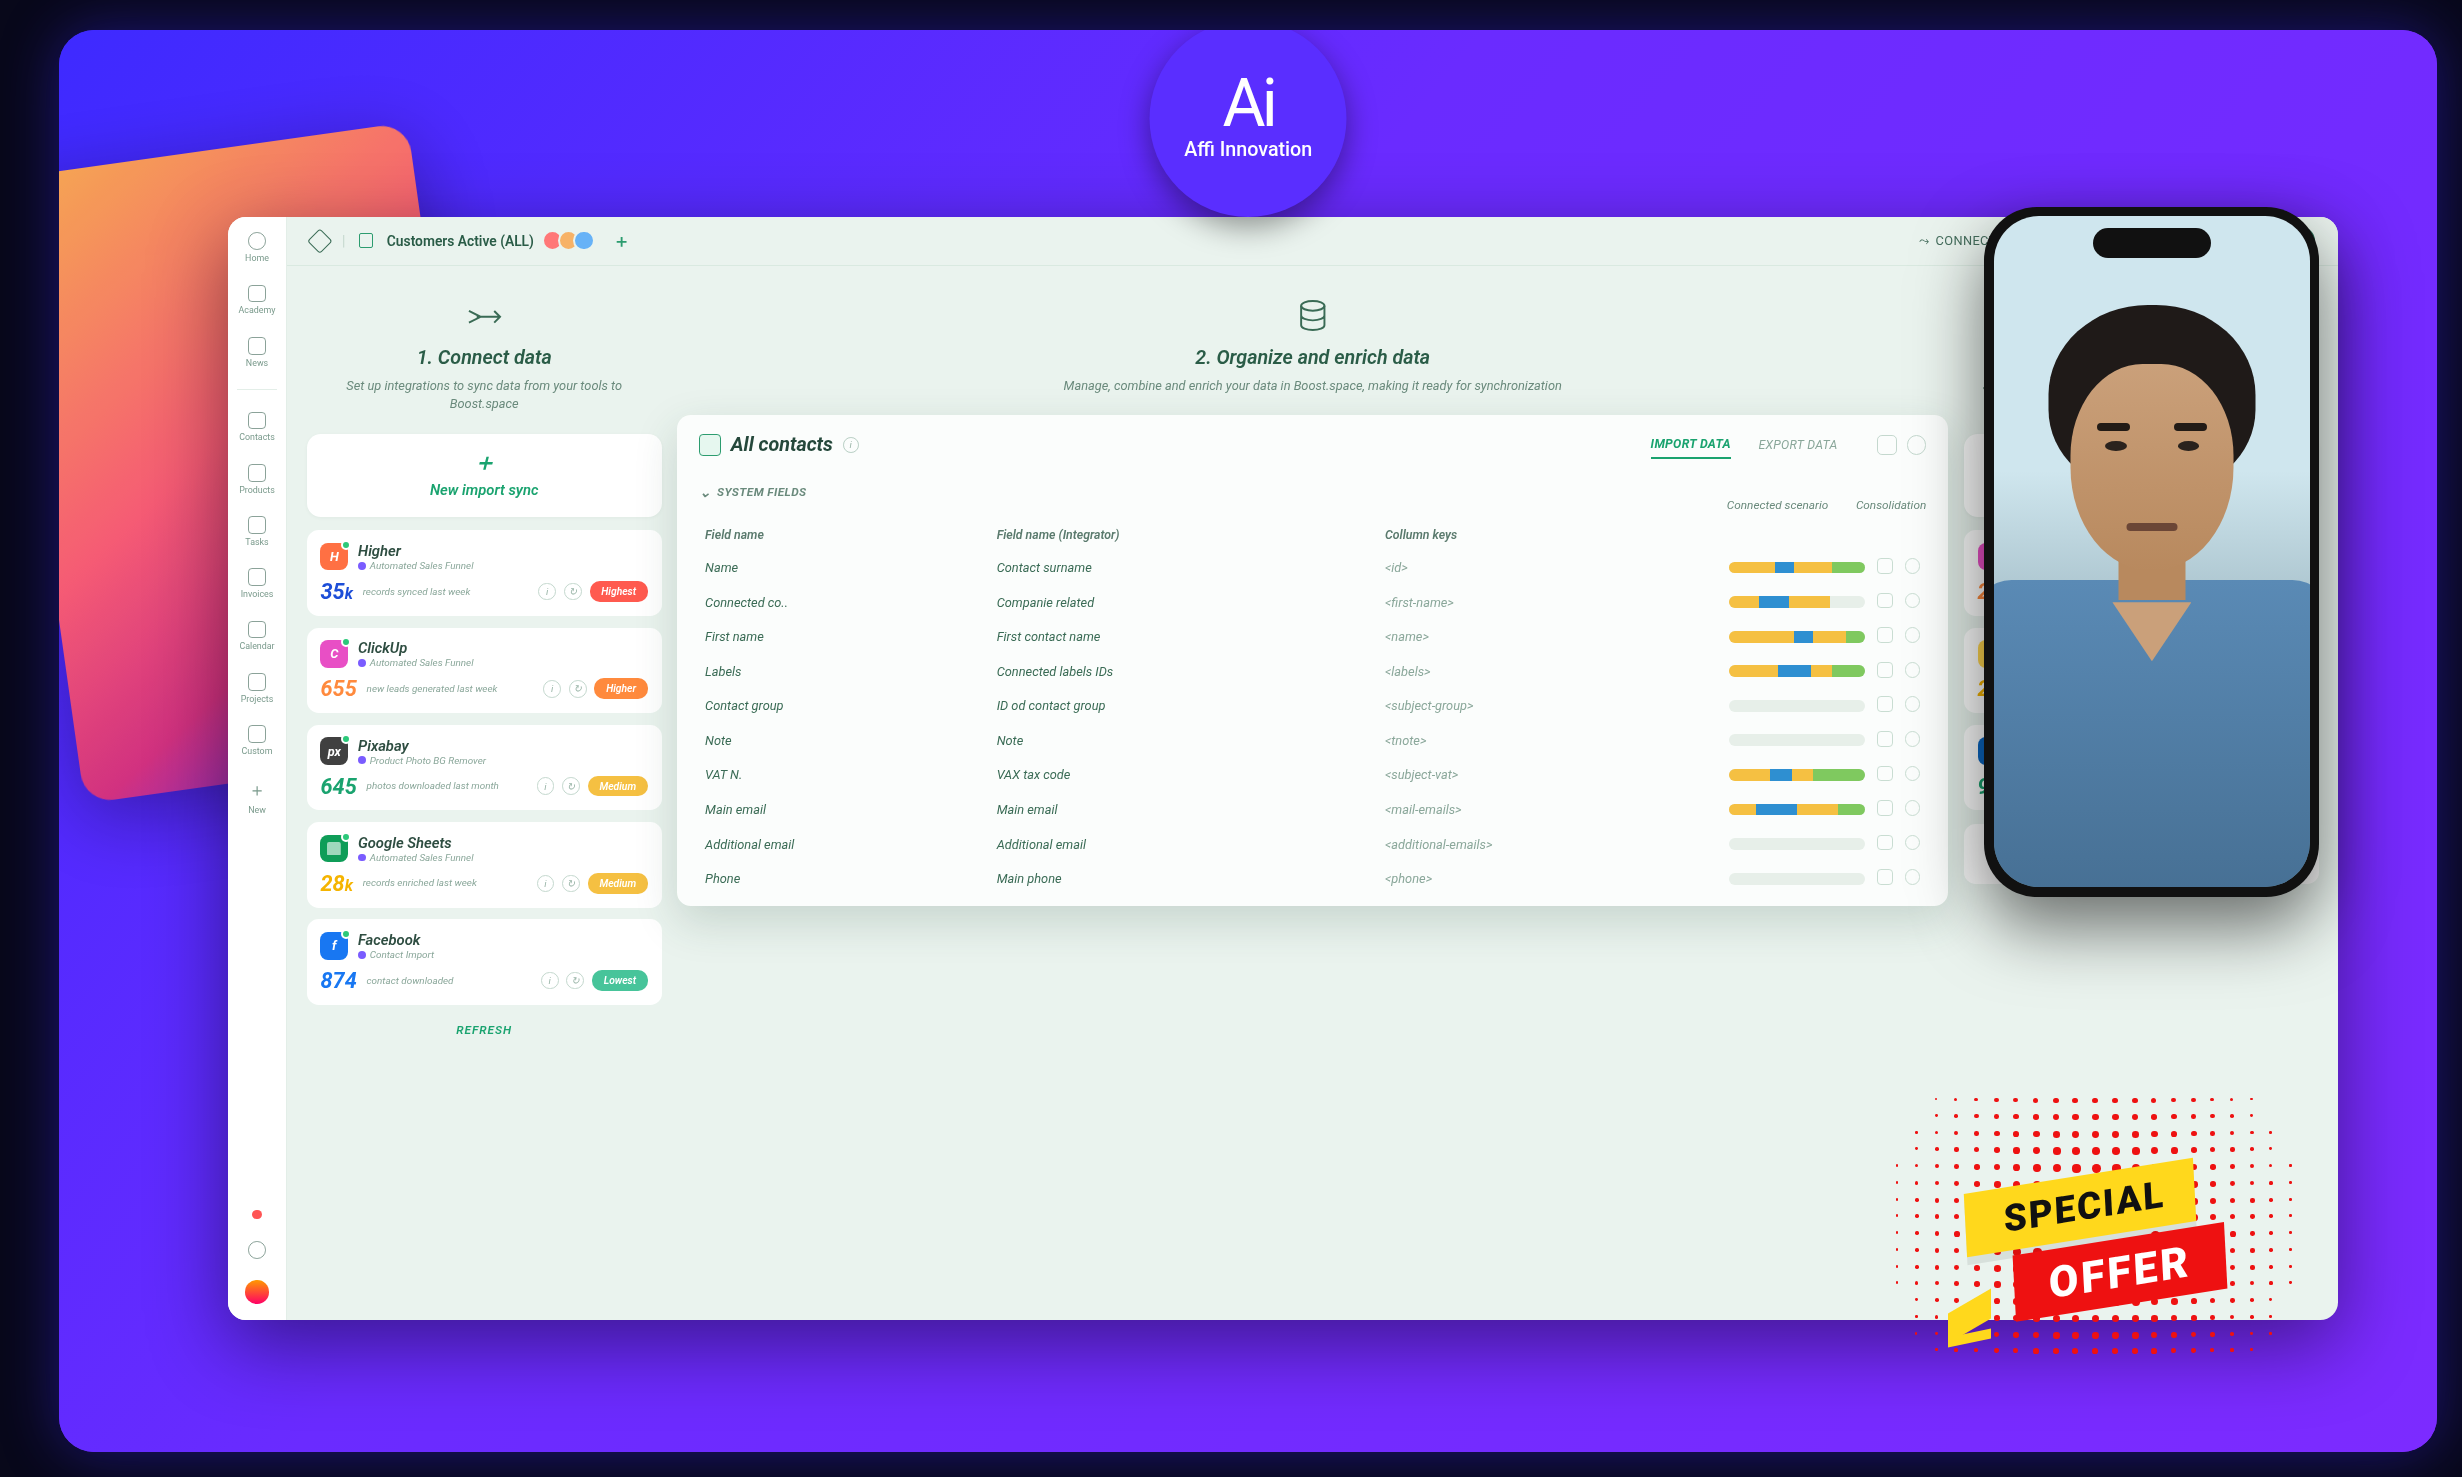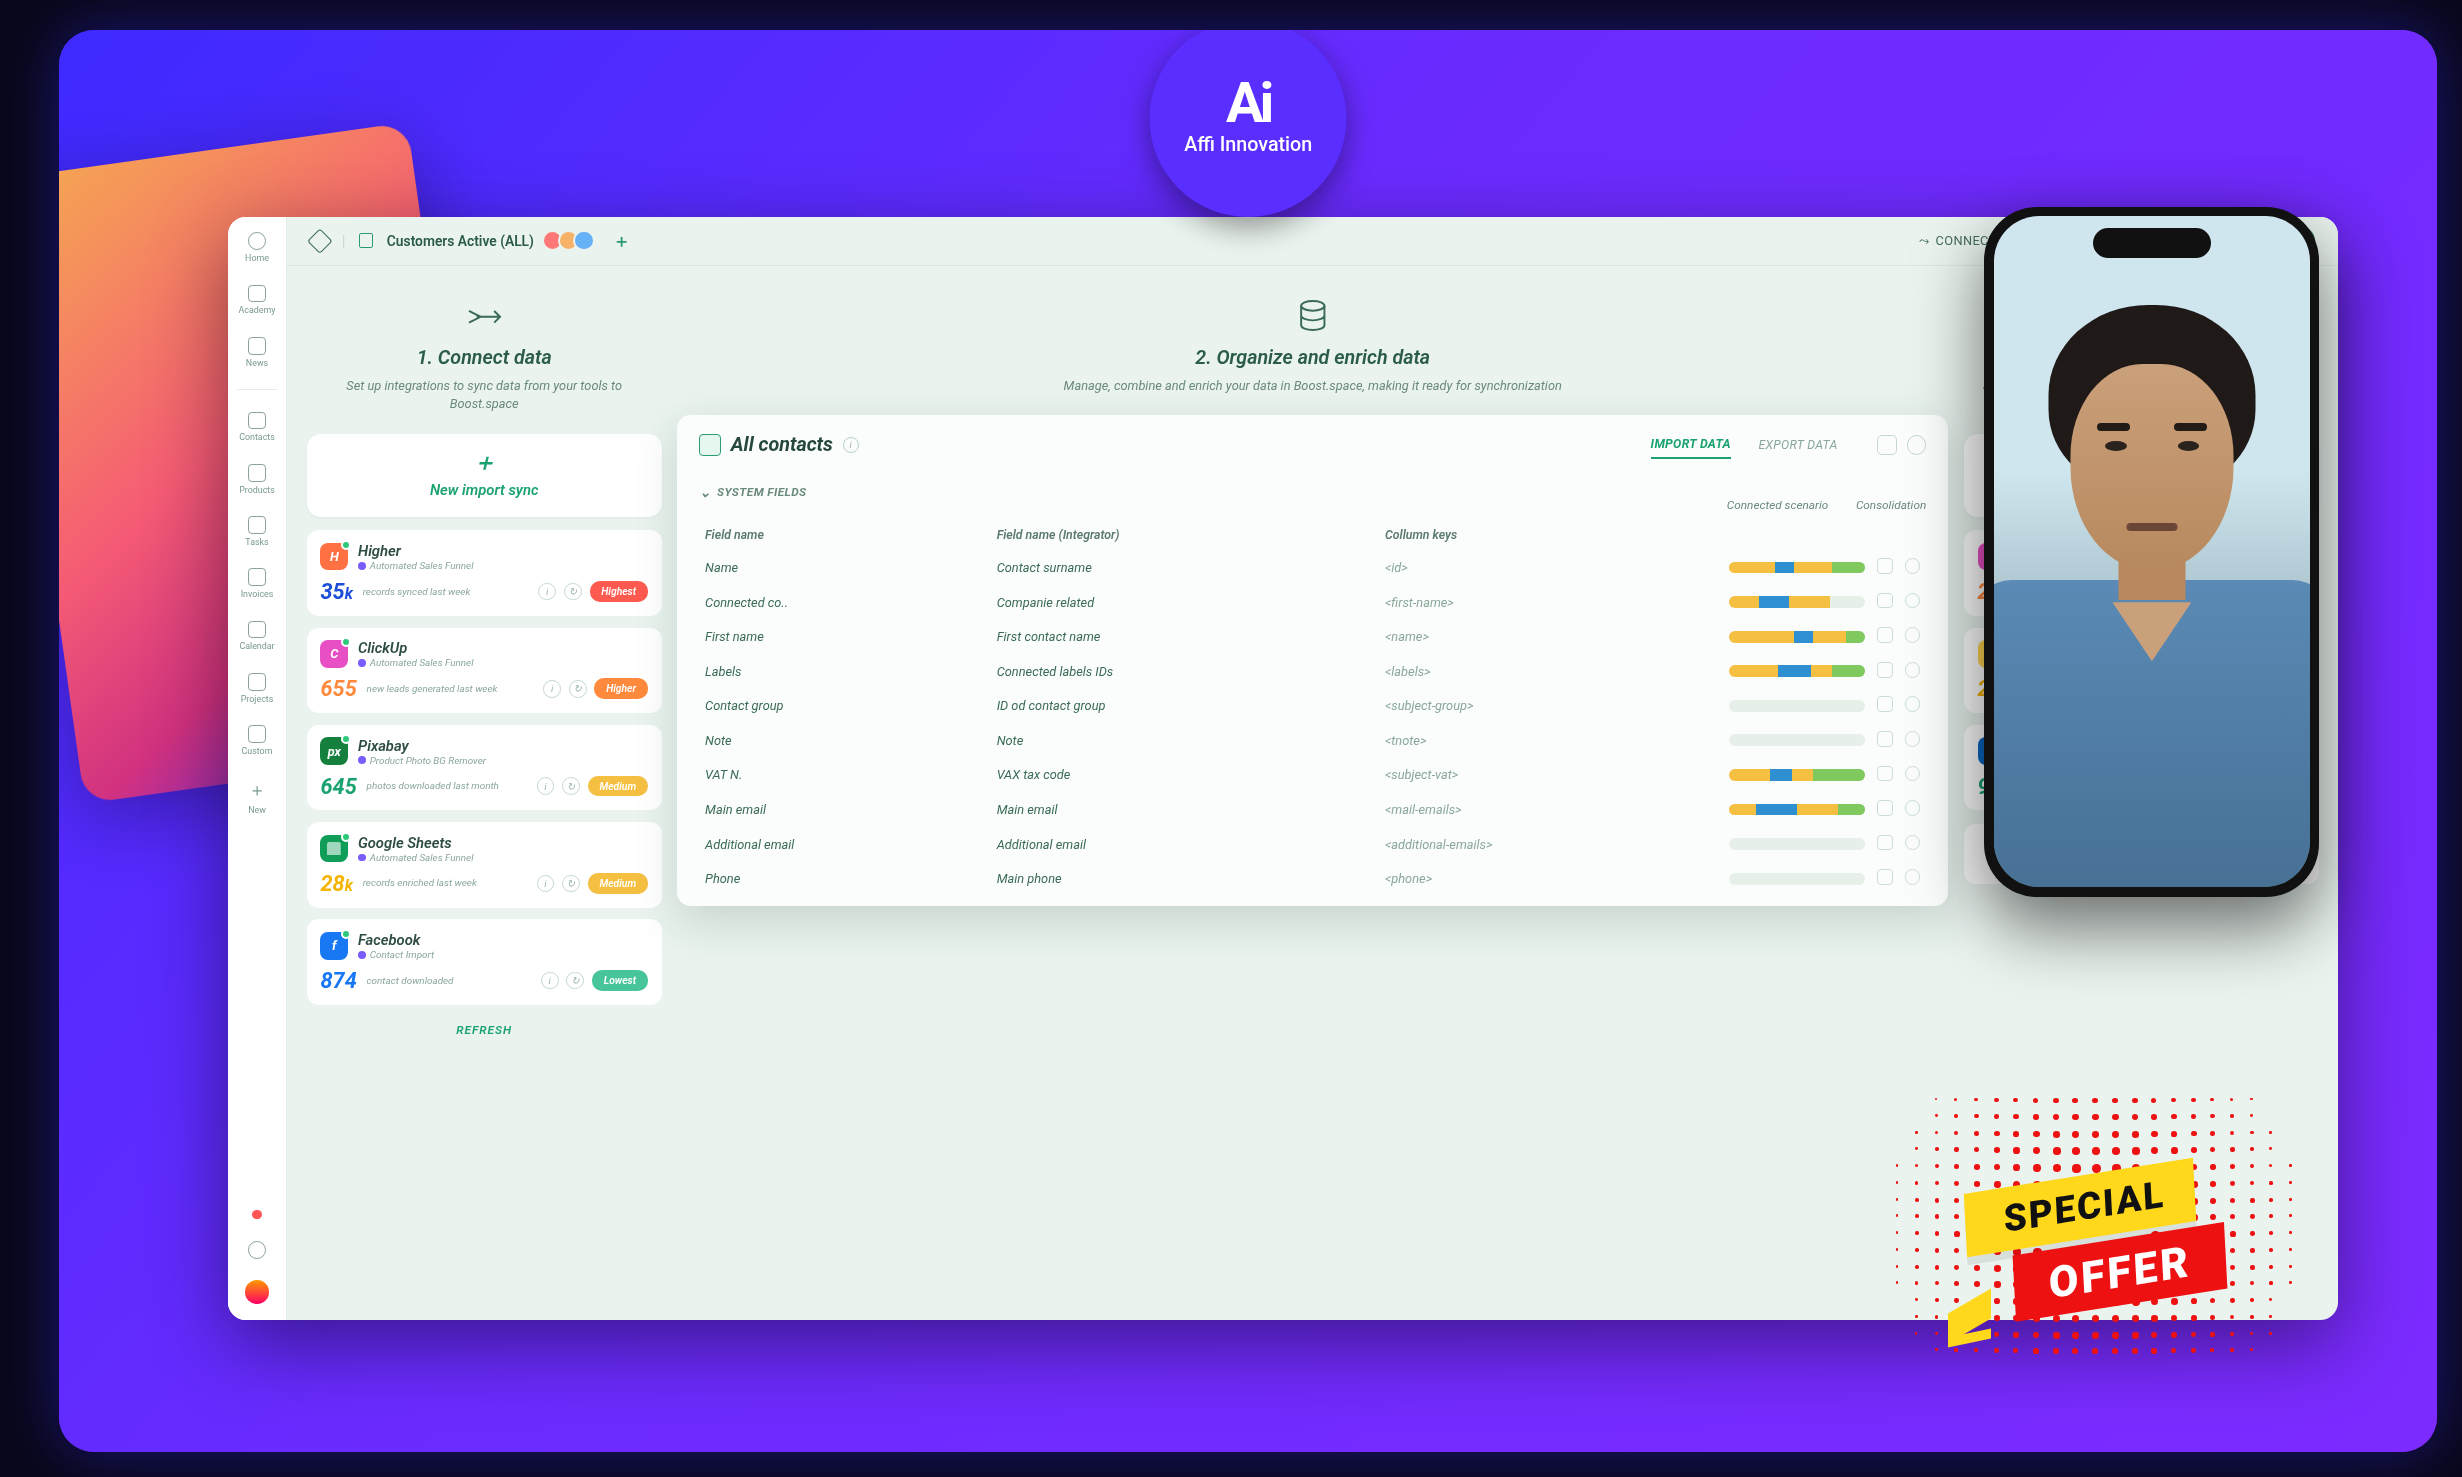--- a/index.html
+++ b/index.html
@@ -24,21 +24,21 @@
     opacity:.95;
   }
 
   .ai-badge {
     position:absolute; left:50%; top:-9.9px; transform:translateX(-50%);
     width:197px; height:197px; border-radius:50%;
     background:#5a2eff; display:flex; flex-direction:column; align-items:center; justify-content:center;
     color:#fff; z-index:50;
     box-shadow:0 9.9px 29.6px rgba(0,0,0,.4);
   }
-  .ai-badge .ai-big { font-size:56px; font-weight:700; line-height:.85; letter-spacing:-3.9px; }
+  .ai-badge .ai-big { font-size:66px; font-weight:400; line-height:.85; letter-spacing:-3.9px; }
   .ai-badge .ai-sub { font-size:19.7px; margin-top:5.9px; font-weight:500; }
 
   .app-window {
     position:absolute; left:169px; top:187px; right:99px; height:1103px;
     background:#eaf3ee; border-radius:17.7px; box-shadow:0 23.6px 79px rgba(0,0,0,.45);
     display:flex; overflow:hidden; z-index:10;
   }
 
   .sidebar {
     width:59px; background:#fff; border-right:1px solid #e3eee8;
@@ -330,21 +330,21 @@
         <span class="int-meta">new leads generated last week</span>
         <div class="int-icons">
           <span class="gray-circ">i</span>
           <span class="gray-circ">↻</span>
           <span class="badge higher">Higher</span>
         </div>
       </div>
               </div>
               <div class="int-card">
       <div class="int-head">
-        <div class="int-logo" style="background:#15803d">px<span class="mini-dot"></span></div>
+        <div class="int-logo" style="background:#404040">px<span class="mini-dot"></span></div>
         <div style="flex:1">
           <div class="int-name">Pixabay</div>
           <div class="int-sub">Product Photo BG Remover</div>
         </div>
       </div>
       <div class="int-stats">
         <span class="int-num num-pixabay">645<small></small></span>
         <span class="int-meta">photos downloaded last month</span>
         <div class="int-icons">
           <span class="gray-circ">i</span>

